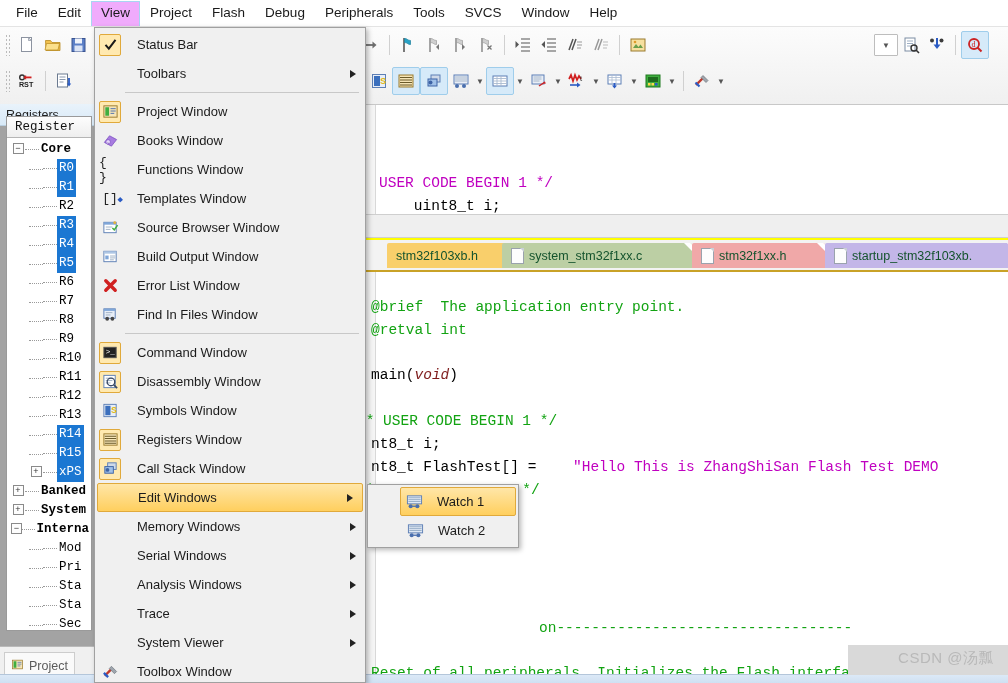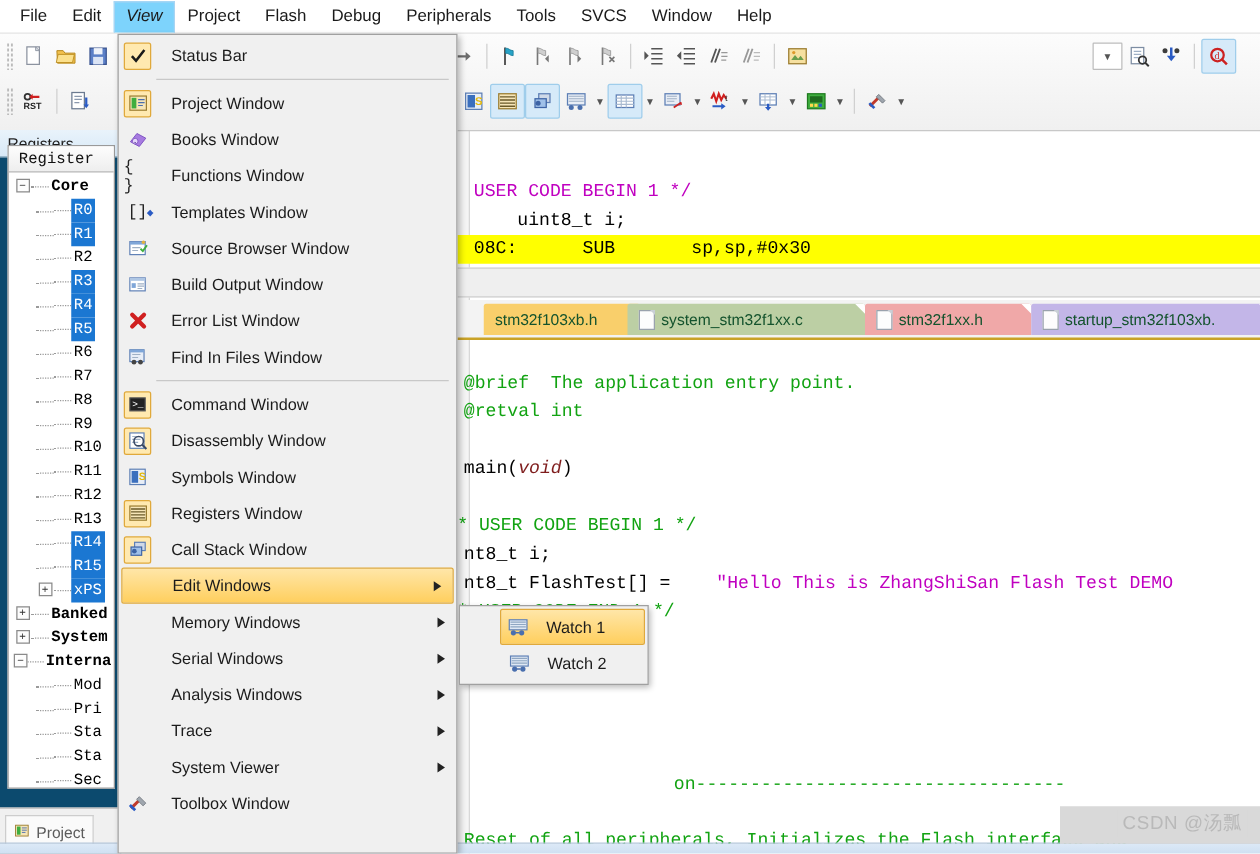--- a/index.html
+++ b/index.html
@@ -30,25 +30,24 @@
   }
   .menubar .mi {
     font-size: 13.5px;
     color: #1a1a1a;
     padding: 4px 10px 5px 10px;
     line-height: 16px;
     white-space: nowrap;
     cursor: default;
   }
   .menubar .mi.active {
-    background: #7dd3fc;
+    background: #f0abfc;
     border: 1px solid #a8d4f2;
     border-bottom: none;
     padding: 3px 9px 5px 9px;
-    font-style: italic;
   }
 
   
   .toolbar-area {
     position: absolute; left: 0; top: 27px;
     width: 1008px; height: 77px;
     background: linear-gradient(#fcfcfc, #f0f0f0);
     border-bottom: 1px solid #c8c8c8;
     z-index: 5;
   }
@@ -82,21 +81,21 @@
     font-size: 8px; color: #555; border-radius: 1px;
   }
 
   
   .ic { display: block; width: 18px; height: 18px; position: relative; }
 
   
   .left-dock {
     position: absolute; left: 0; top: 104px;
     width: 96px; height: 579px;
-    background: #0c4a6e;
+    background: #a3a3a3;
     border-right: 1px solid #b9b9b9;
     z-index: 6;
   }
   .dock-title {
     height: 22px; line-height: 22px;
     padding-left: 6px;
     font-size: 12.5px; color: #1f1f1f;
     background: linear-gradient(#e9f3fb, #d8e9f7);
     border-bottom: 1px solid #b9cfe0;
     box-sizing: border-box;
@@ -180,21 +179,21 @@
     color: #000;
   }
   .c-green   { color: #12a312; }
   .c-magenta { color: #c000c0; }
   .c-blue    { color: #7f1d1d; font-style: italic; }
   .c-black   { color: #000000; }
   .hl-yellow { background: #ffff00; }
 
   
   .top-pane {
-    position: absolute; left: 365px; top: 92px;
+    position: absolute; left: 365px; top: 121px;
     width: 643px; height: 132px;
     background: #ffffff; overflow: hidden;
     z-index: 2;
   }
   .pane-gap {
     position: absolute; left: 365px; top: 214px;
     width: 643px; height: 22px;
     background: #efefef;
     border-top: 1px solid #cfcfcf;
     border-bottom: 1px solid #cfcfcf;
@@ -816,20 +815,25 @@
         <div class="mrow">
           <span class="micon">
             <span class="icon-frame checked">
               <svg width="15" height="15" viewBox="0 0 18 18">
                 <path d="M3 9.5 L7 14 L15 3.5" fill="none" stroke="#1a1a1a" stroke-width="2.4"></path>
               </svg>
             </span>
           </span>
           <span class="mlabel">Status Bar</span>
         </div>
+        <div class="mrow">
+          <span class="micon"></span>
+          <span class="mlabel">Toolbars</span>
+          <span class="marrow"></span>
+        </div>
         <div class="msep"></div>
         <div class="mrow">
           <span class="micon">
             <span class="icon-frame checked">
               <svg width="17" height="17" viewBox="0 0 18 18">
                 <rect x="2" y="3" width="14" height="12" fill="#f6e5b7" stroke="#9a7b2e"></rect>
                 <rect x="3.5" y="4.5" width="4" height="9" fill="#3fae3f"></rect>
                 <path d="M9 6h5.5M9 8.5h5.5M9 11h4" stroke="#4a6fae" stroke-width="1"></path>
               </svg>
             </span>

